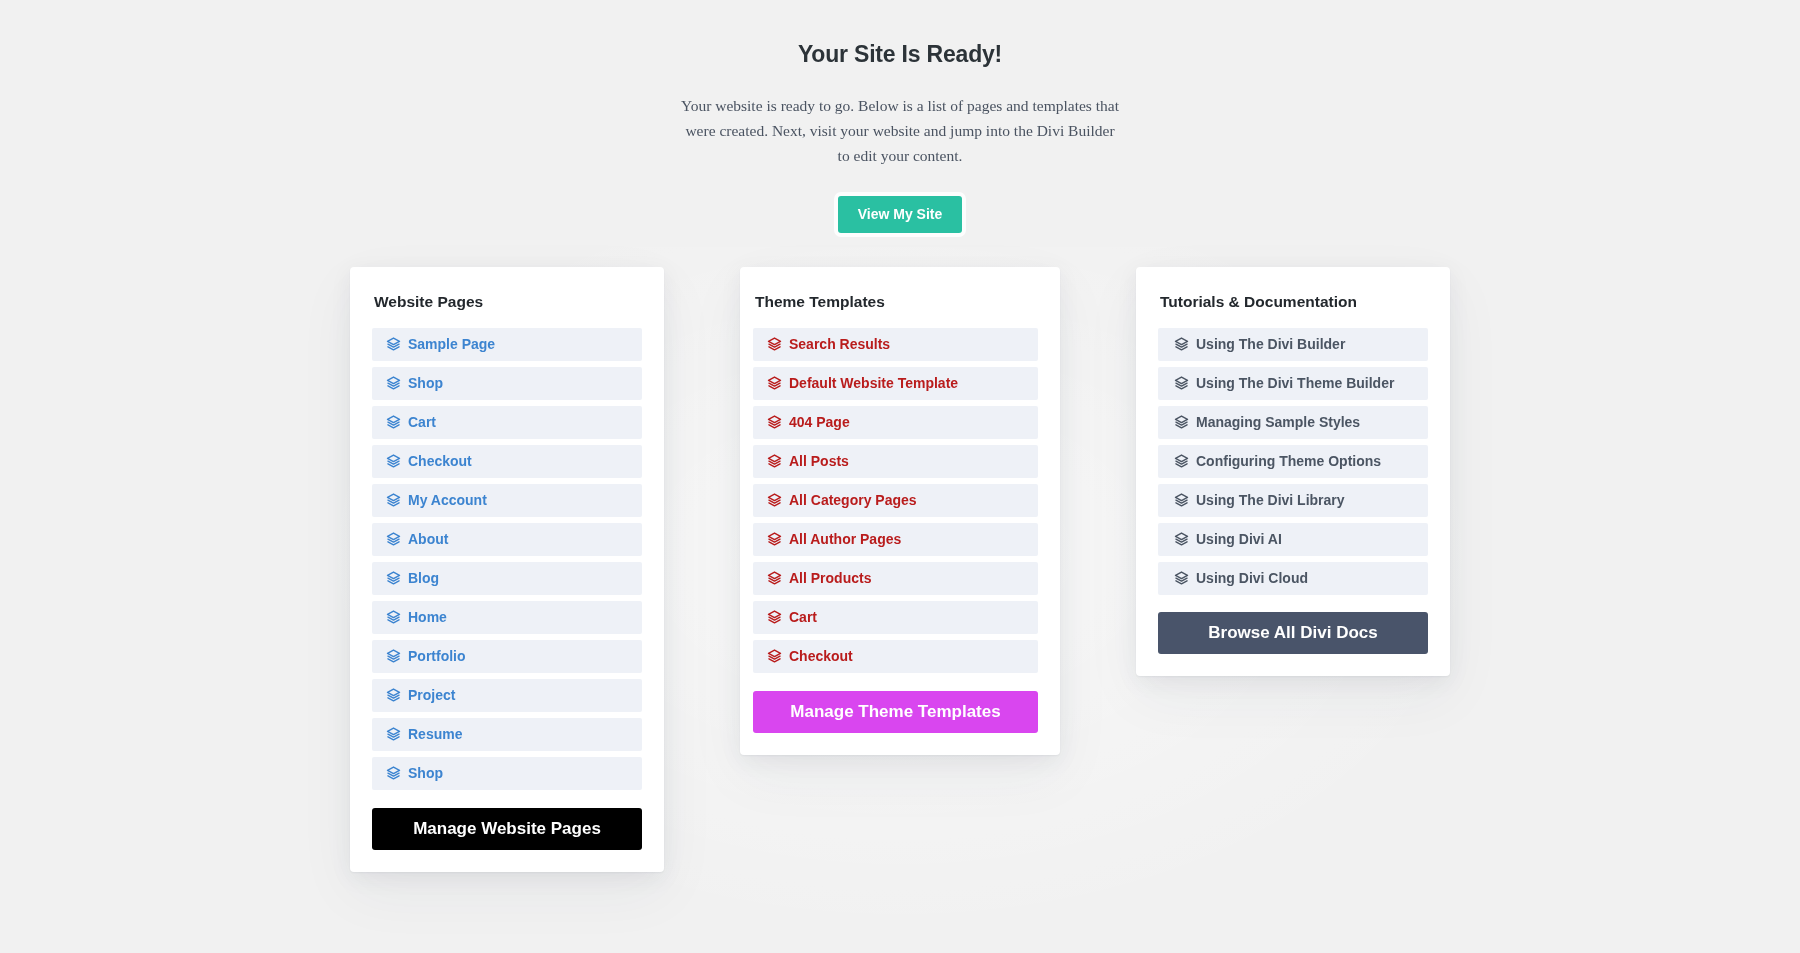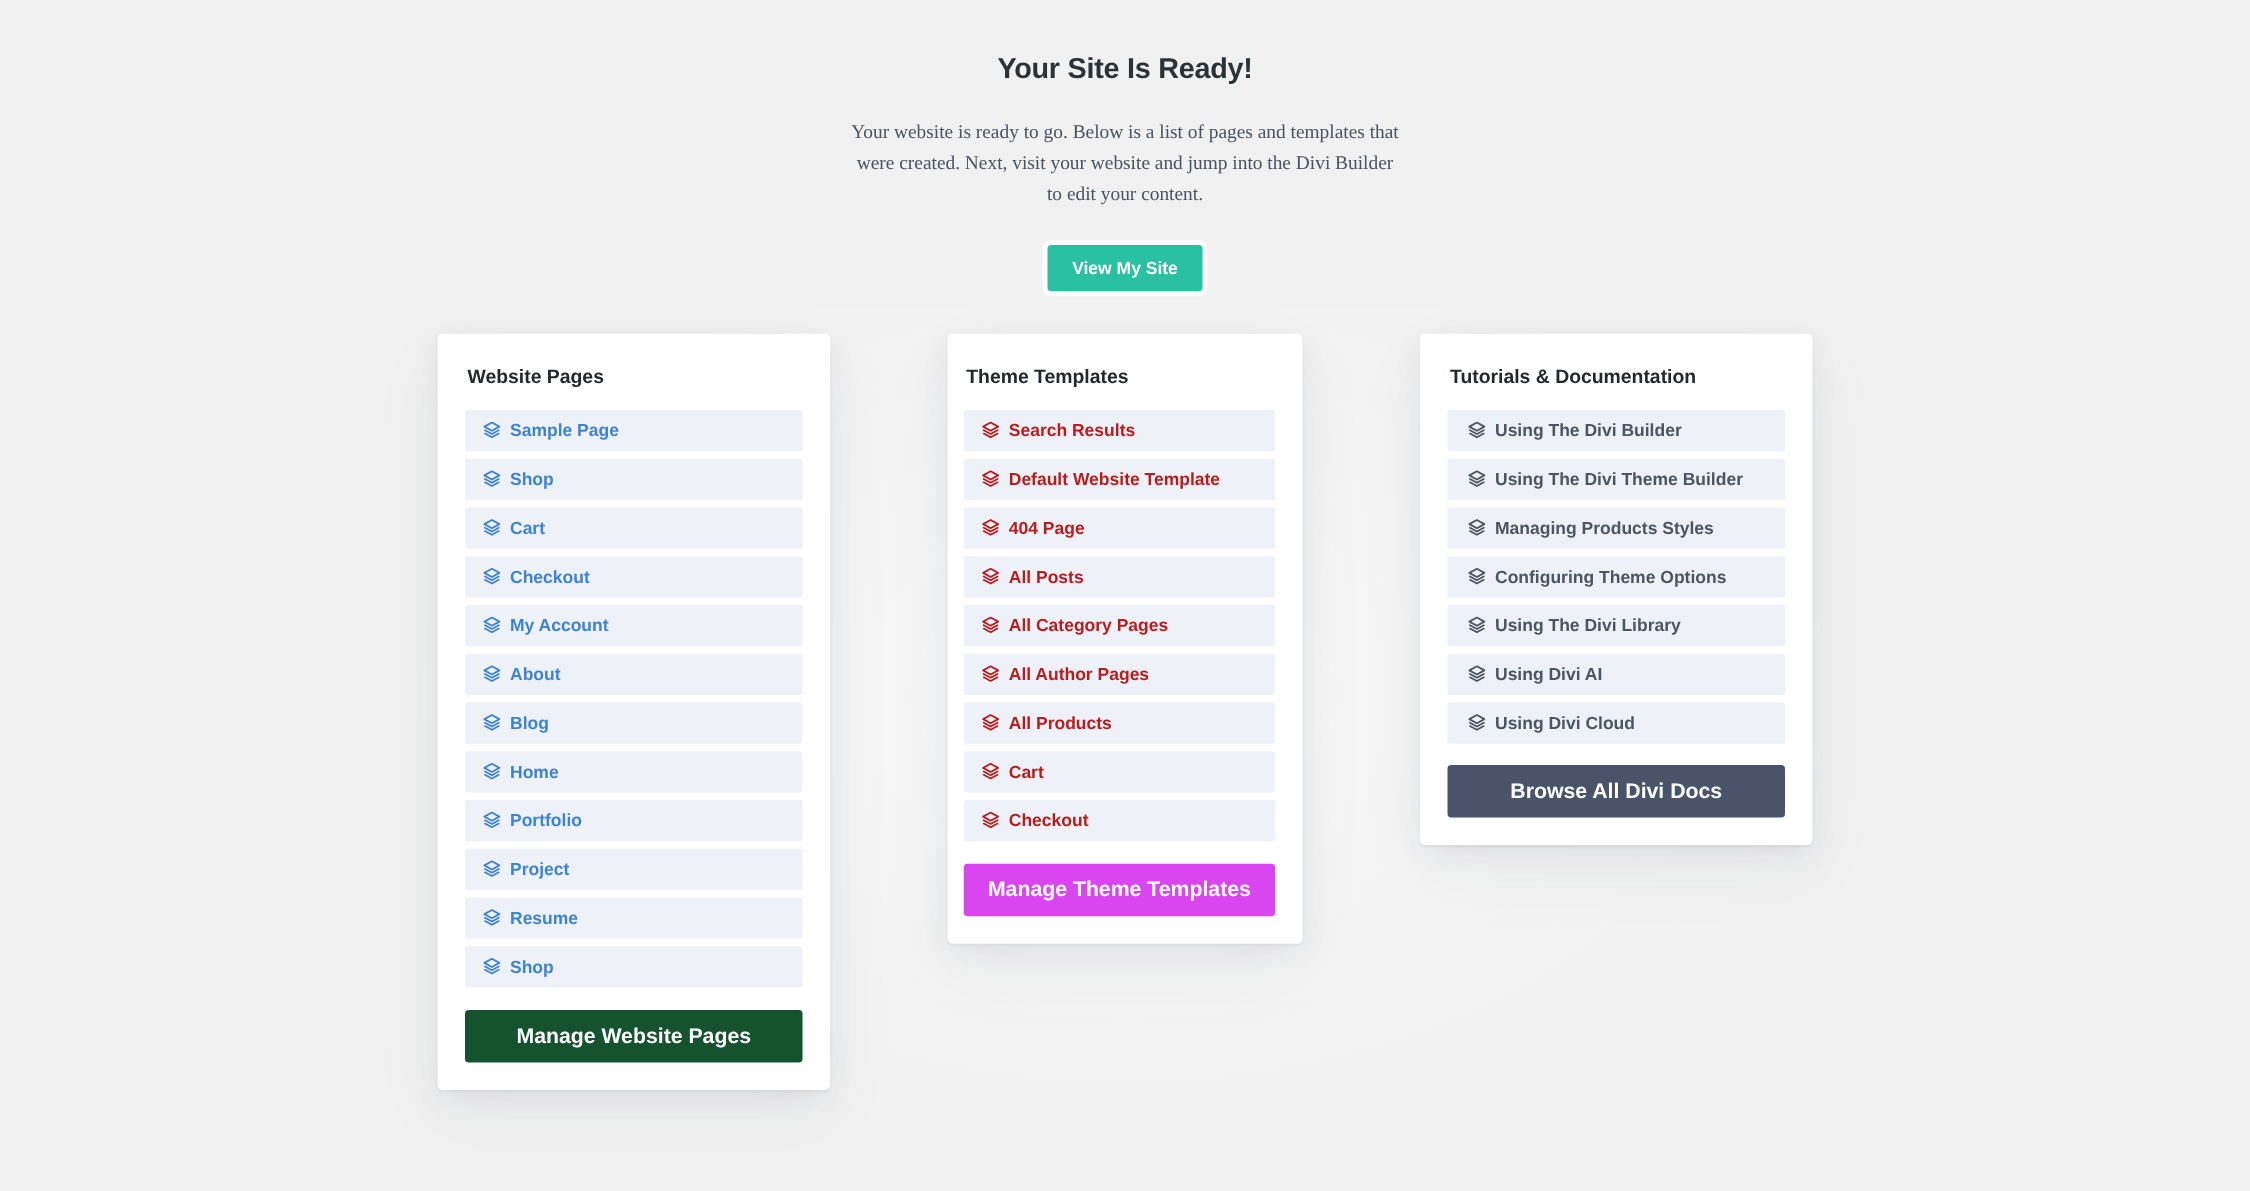--- a/index.html
+++ b/index.html
@@ -99,21 +99,21 @@
     z-index: 1;
     background: #ffffff;
     border-radius: 4px;
     padding: 26px 22px 22px;
     box-shadow: 0 1px 2px rgba(40,50,80,0.06),
                 0 6px 22px rgba(40,50,80,0.065),
                 0 20px 60px rgba(40,50,80,0.05);
   }
 
   .card-pages      { width: 314px; }
-  .card-templates  { width: 284px; padding-left: 13px; }
+  .card-templates  { width: 320px; padding-left: 13px; }
   .card-docs       { width: 314px; }
 
   .card-title {
     font-size: 15.5px;
     font-weight: bold;
     color: #23282d;
     margin-bottom: 16px;
     padding-left: 2px;
     line-height: 1.2;
   }
@@ -167,21 +167,21 @@
     color: #ffffff;
     font-size: 17px;
     font-weight: bold;
     font-family: inherit;
     padding: 12px 10px 13px;
     cursor: pointer;
     line-height: 1;
     text-align: center;
   }
 
-  .btn-pages     { background: #14532d; }
+  .btn-pages     { background: #000000; }
   .btn-templates { background: #d946ef; }
   .btn-docs      { background: #49546a; }
 
   
   .card-docs .card-btn { margin-top: 17px; }
 </style>
 </head>
 <body>
 
 <div class="page">
@@ -446,21 +446,21 @@
             <span class="item-label">Using The Divi Theme Builder</span>
           </li>
           <li class="list-item">
             <span class="layers-icon">
               <svg viewBox="0 0 16 16" aria-hidden="true">
                 <path d="M8 1.1 14.4 4.6 8 8.1 1.6 4.6 8 1.1Z" fill="none" stroke="currentColor" stroke-width="1.5" stroke-linejoin="round"></path>
                 <path d="M2.1 7.6 8 10.8 13.9 7.6" fill="none" stroke="currentColor" stroke-width="1.5" stroke-linecap="round" stroke-linejoin="round"></path>
                 <path d="M2.1 10.5 8 13.7 13.9 10.5" fill="none" stroke="currentColor" stroke-width="1.5" stroke-linecap="round" stroke-linejoin="round"></path>
               </svg>
             </span>
-            <span class="item-label">Managing Products Styles</span>
+            <span class="item-label">Managing Sample Styles</span>
           </li>
           <li class="list-item">
             <span class="layers-icon">
               <svg viewBox="0 0 16 16" aria-hidden="true">
                 <path d="M8 1.1 14.4 4.6 8 8.1 1.6 4.6 8 1.1Z" fill="none" stroke="currentColor" stroke-width="1.5" stroke-linejoin="round"></path>
                 <path d="M2.1 7.6 8 10.8 13.9 7.6" fill="none" stroke="currentColor" stroke-width="1.5" stroke-linecap="round" stroke-linejoin="round"></path>
                 <path d="M2.1 10.5 8 13.7 13.9 10.5" fill="none" stroke="currentColor" stroke-width="1.5" stroke-linecap="round" stroke-linejoin="round"></path>
               </svg>
             </span>
             <span class="item-label">Configuring Theme Options</span>

